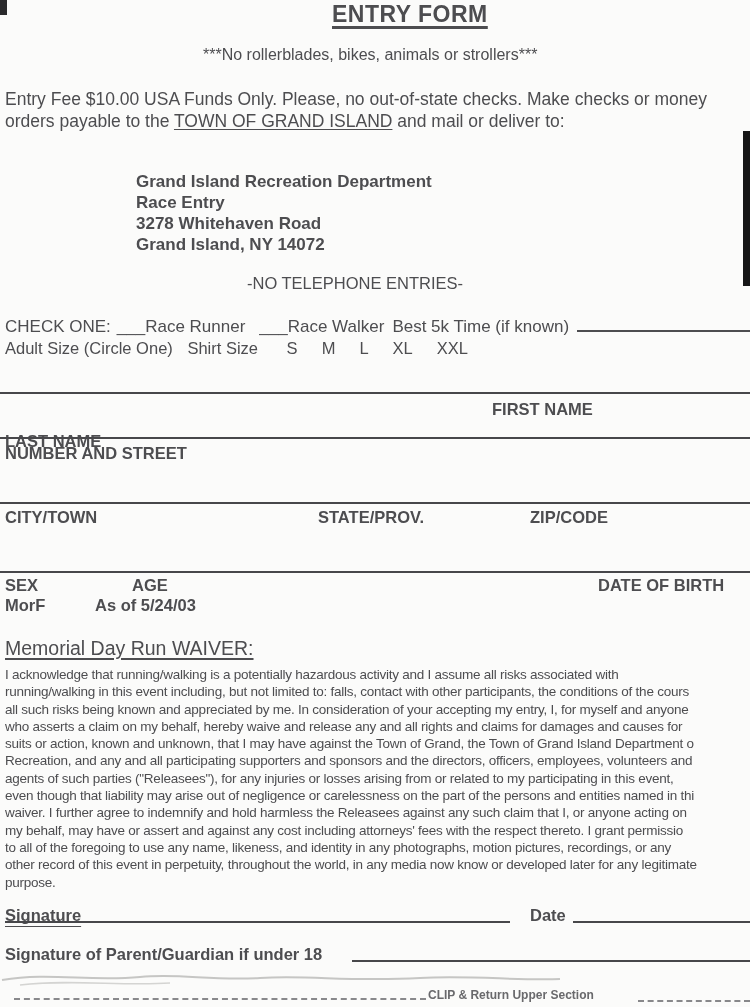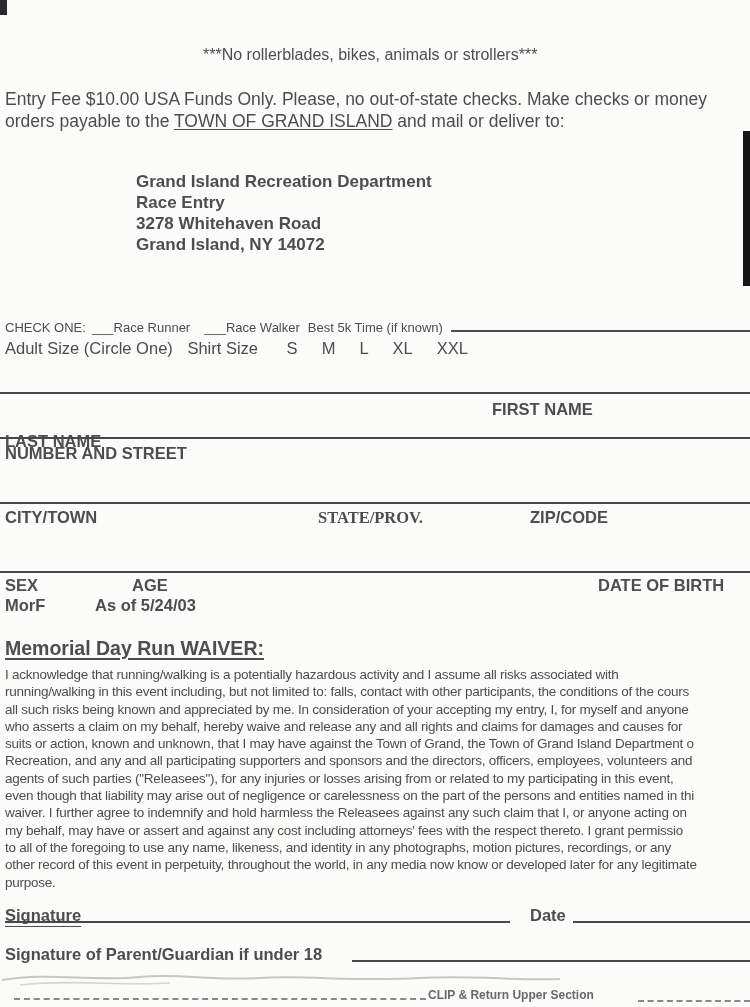--- a/index.html
+++ b/index.html
@@ -15,39 +15,39 @@
   .edge-bar{position:absolute;left:743px;top:131px;width:7px;height:155px;background:#161617;}
   
   .title{position:absolute;left:332px;top:1px;margin:0;font-size:23px;font-weight:bold;
     letter-spacing:.5px;text-decoration:underline;text-decoration-thickness:2.5px;text-underline-offset:4px;}
   .note{position:absolute;left:203px;top:46px;font-size:16px;white-space:nowrap;}
   .fee{position:absolute;left:5px;top:88px;font-size:17.5px;line-height:22px;white-space:nowrap;width:760px;}
   .u{text-decoration:underline;text-underline-offset:2px;}
   .address{position:absolute;left:136px;top:171px;font-size:17px;font-weight:bold;line-height:21px;}
   .no-phone{position:absolute;left:247px;top:274px;font-size:16.5px;white-space:nowrap;}
   
-  .check-line{position:absolute;left:5px;top:316px;right:0;font-size:13px;white-space:nowrap;display:flex;align-items:baseline;}
+  .check-line{position:absolute;left:5px;top:316px;right:0;font-size:17px;white-space:nowrap;display:flex;align-items:baseline;}
   .check-line .opt{margin-left:6px;}
   .check-line .opt2{margin-left:14px;}
   .check-line .bt{margin-left:8px;}
   .blank-line{flex:1 1 auto;border-bottom:2px solid #4d4d50;height:14px;margin-left:8px;min-width:120px;}
   .size-line{position:absolute;left:5px;top:339px;font-size:16.5px;white-space:nowrap;}
   .size-line .shirt{margin-left:10px;}
   .sizes .size{margin-left:24px;}
   
   .rule{position:absolute;left:0;width:750px;border-top:2px solid #47474a;}
   .r1{top:392px;} .r2{top:437px;} .r3{top:502px;} .r4{top:571px;}
   .lbl{position:absolute;font-size:16.5px;font-weight:bold;white-space:nowrap;}
   .last-name{left:5px;top:400px;margin-top:32px;} .first-name{left:492px;top:400px;}
   .number-street{left:5px;top:444px;}
-  .city-town{left:5px;top:508px;} .state-prov{left:318px;top:508px;font-family:Liberation Serif, serif;} .zip-code{left:530px;top:508px;}
+  .city-town{left:5px;top:508px;} .state-prov{left:318px;top:508px;} .zip-code{left:530px;top:508px;}
   .sex{left:5px;top:576px;} .age{left:132px;top:576px;} .phone{left:263px;top:576px;} .dob{left:598px;top:576px;}
   .sex-hint{left:5px;top:596px;} .age-hint{left:95px;top:596px;}
   
-  .waiver-heading{position:absolute;left:5px;top:637px;margin:0;font-size:19.5px;font-weight:bold;
+  .waiver-heading{position:absolute;left:5px;top:637px;margin:0;font-size:19.5px;font-weight:normal;
     text-decoration:underline;text-decoration-thickness:2px;text-underline-offset:3px;white-space:nowrap;}
   .waiver-text{position:absolute;left:5px;top:666px;width:760px;font-size:13.5px;line-height:17.3px;letter-spacing:-0.25px;}
   .waiver-text .wline{white-space:nowrap;}
   
   .sig-label{left:5px;top:906px;text-decoration:underline;text-underline-offset:5px;}
   .sig-rule{position:absolute;left:5px;top:921px;width:505px;border-top:2px solid #47474a;}
   .date-label{left:530px;top:906px;}
   .date-rule{position:absolute;left:573px;top:921px;width:177px;border-top:2px solid #47474a;}
   .guardian-label{left:5px;top:945px;}
   .guardian-rule{position:absolute;left:352px;top:960px;width:398px;border-top:2px solid #47474a;}
@@ -58,36 +58,38 @@
   .clip-label{position:absolute;left:428px;top:988px;font-size:12px;font-weight:bold;color:#69696c;white-space:nowrap;}
 </style>
 </head>
 <body>
 
 <div class="page">
 
   <div class="corner-mark"></div>
   <div class="edge-bar"></div>
 
+  <h1 class="title">ENTRY FORM</h1>
 
   <div class="note">***No rollerblades, bikes, animals or strollers***</div>
 
   <div class="fee">
     <div>Entry Fee $10.00 USA Funds Only.  Please, no out-of-state checks.  Make checks or money</div>
     <div><span>orders payable to the </span><span class="u">TOWN OF GRAND ISLAND</span><span> and mail or deliver to:</span></div>
   </div>
 
   <div class="address">
 
   <div>Grand Island Recreation Department</div>
       <div>Race Entry</div>
       <div>3278 Whitehaven Road</div>
       <div>Grand Island, NY 14072</div>
     </div>
 
+  <div class="no-phone">-NO TELEPHONE ENTRIES-</div>
 
   <div class="check-line">
     <span>CHECK ONE:</span>
     <span class="opt">___Race Runner</span>
     <span class="opt2">___Race Walker</span>
     <span class="bt">Best 5k Time (if known)</span>
     <span class="blank-line"></span>
   </div>
 
   <div class="size-line">

